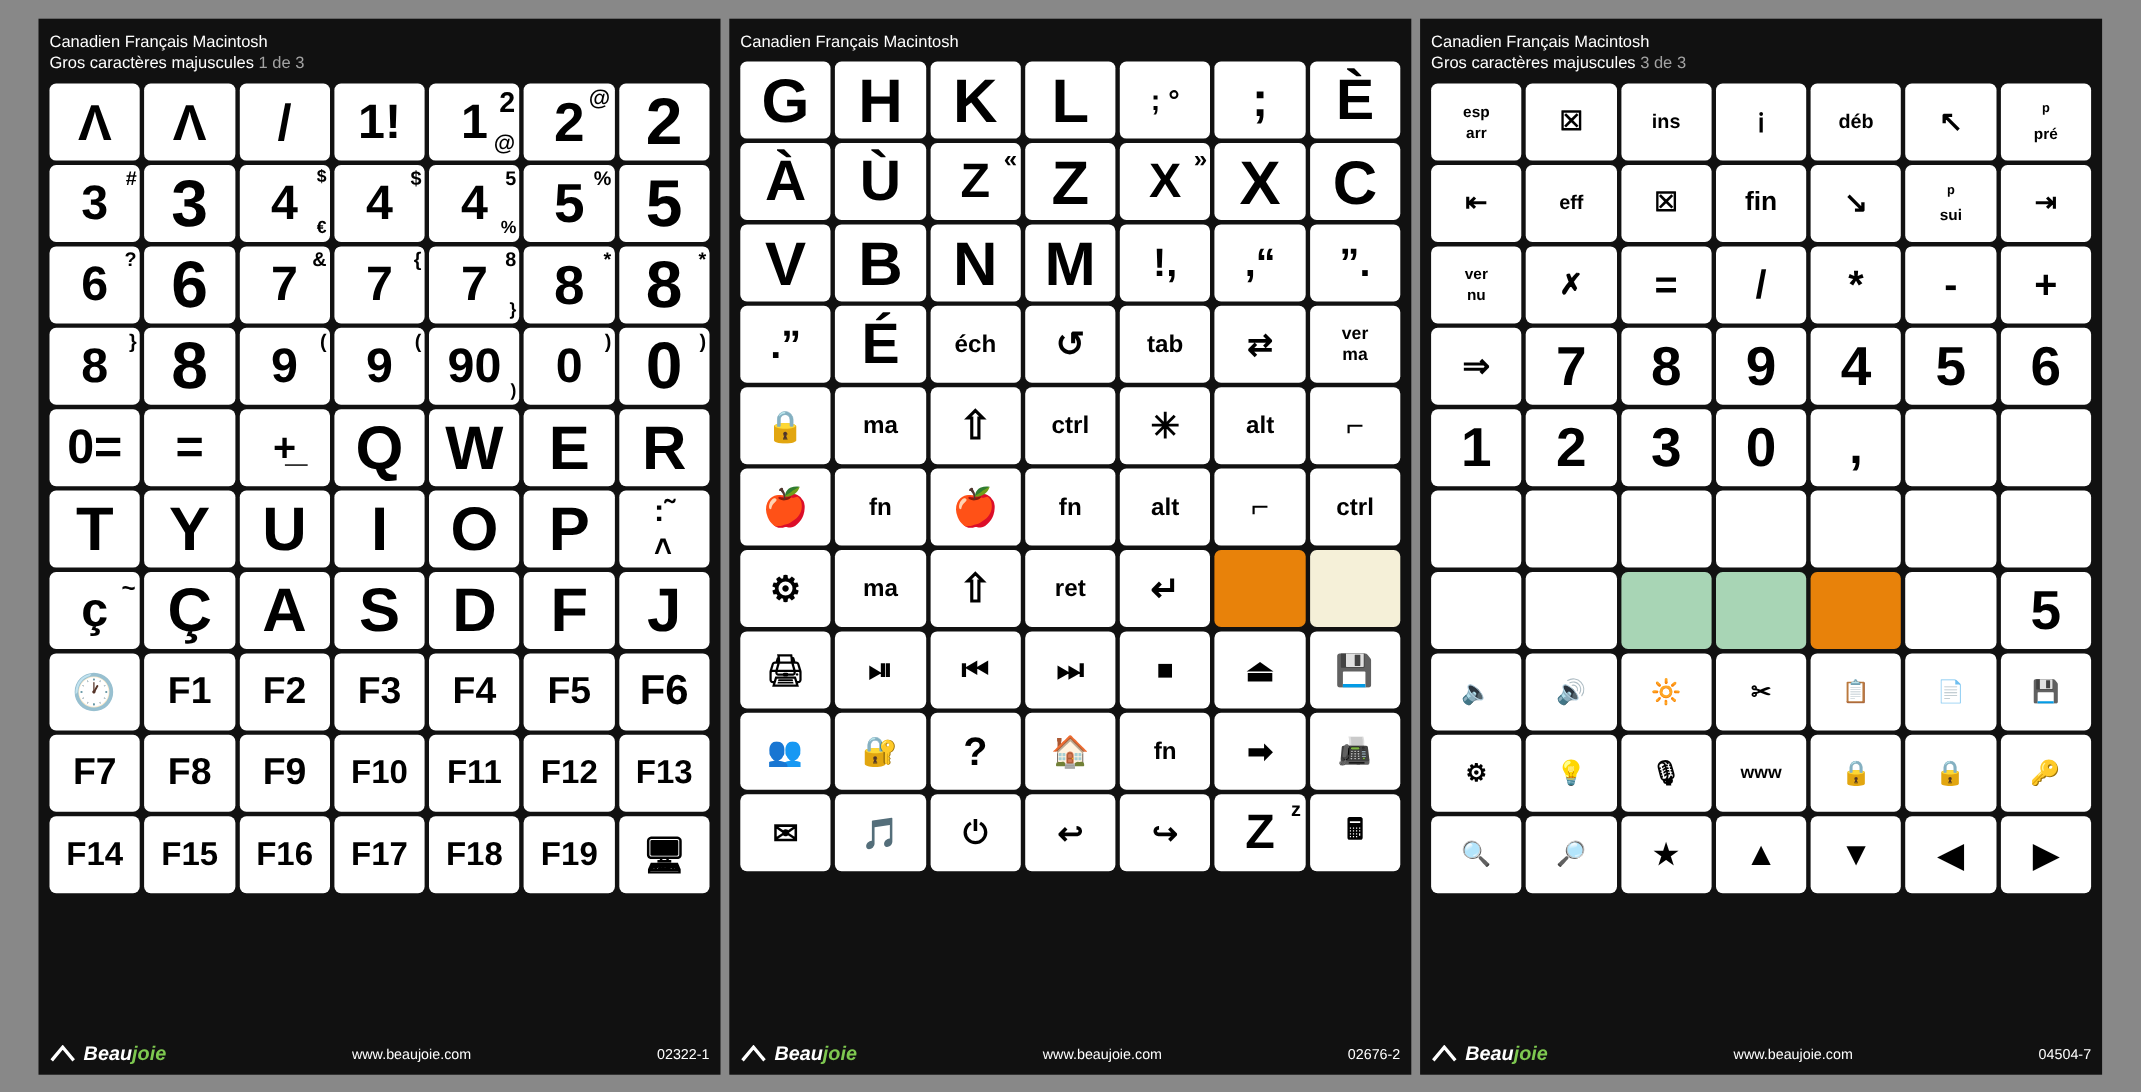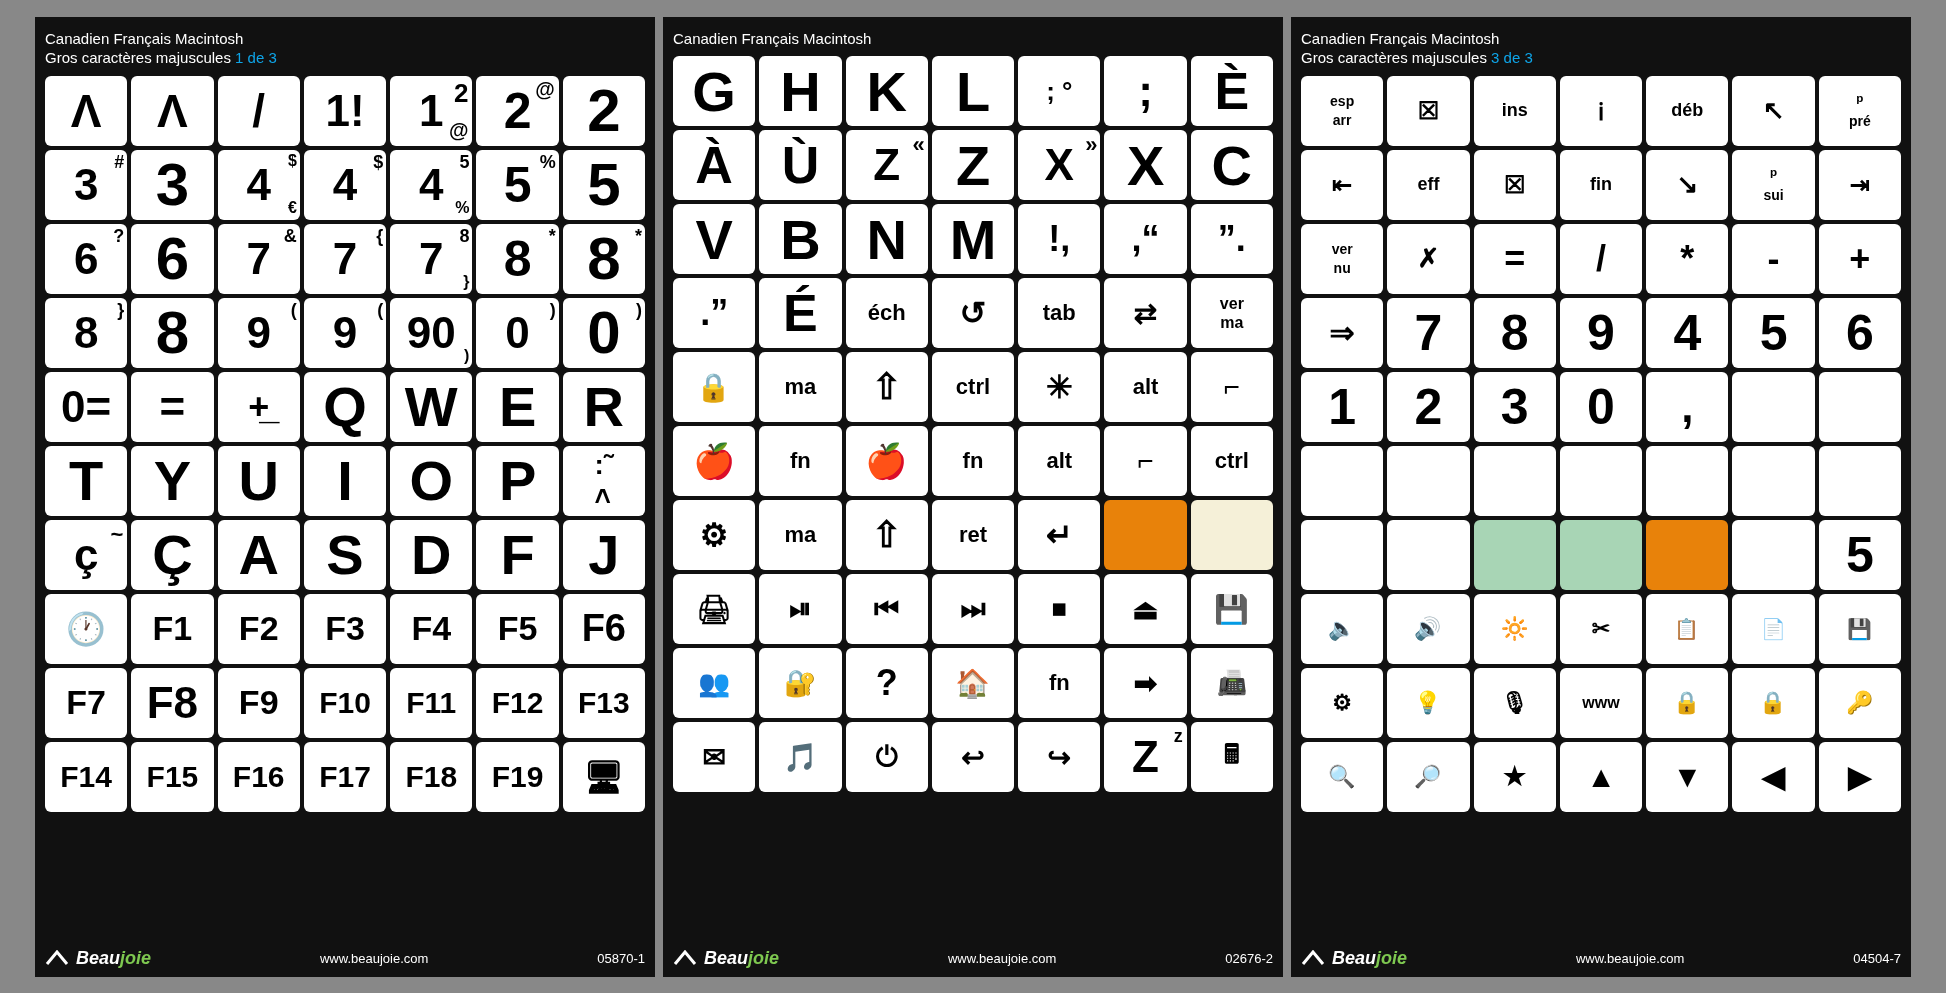--- a/index.html
+++ b/index.html
@@ -26,21 +26,21 @@
       gap: 0;
     }
     .sheet-header {
       color: white;
       font-size: 15px;
       font-weight: normal;
       margin-bottom: 8px;
       line-height: 1.3;
     }
     .sheet-header .page-num {
-      color: #0ea5e9;
+      color: #a3a3a3;
     }
     .keys-grid {
       display: grid;
       gap: 4px;
     }
     .key {
       background: white;
       border-radius: 6px;
       display: flex;
       align-items: center;
@@ -308,21 +308,21 @@
           <span style="font-size:34px;font-weight:900">F5</span>
         </div>
       <div class="key">
           <span style="font-size:38px;font-weight:900">F6</span>
         </div>
 
       <div class="key">
           <span style="font-size:34px;font-weight:900">F7</span>
         </div>
       <div class="key">
-          <span style="font-size:44px;font-weight:900">F8</span>
+          <span style="font-size:34px;font-weight:900">F8</span>
         </div>
       <div class="key">
           <span style="font-size:34px;font-weight:900">F9</span>
         </div>
       <div class="key">
           <span style="font-size:30px;font-weight:900">F10</span>
         </div>
       <div class="key">
           <span style="font-size:30px;font-weight:900">F11</span>
         </div>
@@ -354,21 +354,21 @@
       <div class="key" style="font-size:32px">🖥</div>
     </div>
     <div class="footer">
       <div class="footer-brand">
         <svg width="24" height="18" viewBox="0 0 24 18" style="vertical-align:middle;margin-right:2px">
             <path d="M2 14 L12 2 L22 14" stroke="white" stroke-width="3" fill="none"></path>
           </svg>
         <span style="font-style:italic;font-weight:bold">Beau</span><span style="font-style:italic;font-weight:bold;color:#7ec850">joie</span>
       </div>
       <div>www.beaujoie.com</div>
-      <div>05870-1</div>
+      <div>02322-1</div>
     </div>
   </div>
 
   <div class="sheet">
     <div class="sheet-header">
       <div>Canadien Français Macintosh</div>
     </div>
     <div class="keys-grid sheet2-grid">
 
       <div class="key">
@@ -550,21 +550,21 @@
       <div class="key key-multiline">
           <span style="font-size:14px;font-weight:bold;line-height:1.3"><sup>p</sup><br>pré</span>
         </div>
 
       <div class="key" style="font-size:24px">⇤</div>
       <div class="key key-multiline">
           <span style="font-size:18px;font-weight:bold">eff</span>
         </div>
       <div class="key" style="font-size:24px">☒</div>
       <div class="key key-multiline">
-          <span style="font-size:18px;font-weight:bold;color:black">fin</span>
+          <span style="font-size:24px;font-weight:bold;color:black">fin</span>
         </div>
       <div class="key" style="font-size:26px">↘</div>
       <div class="key key-multiline">
           <span style="font-size:14px;font-weight:bold;line-height:1.3"><sup>p</sup><br>sui</span>
         </div>
       <div class="key" style="font-size:24px">⇥</div>
 
       <div class="key key-multiline">
           <span style="font-size:14px;font-weight:bold;line-height:1.3">ver<br>nu</span>
         </div>

